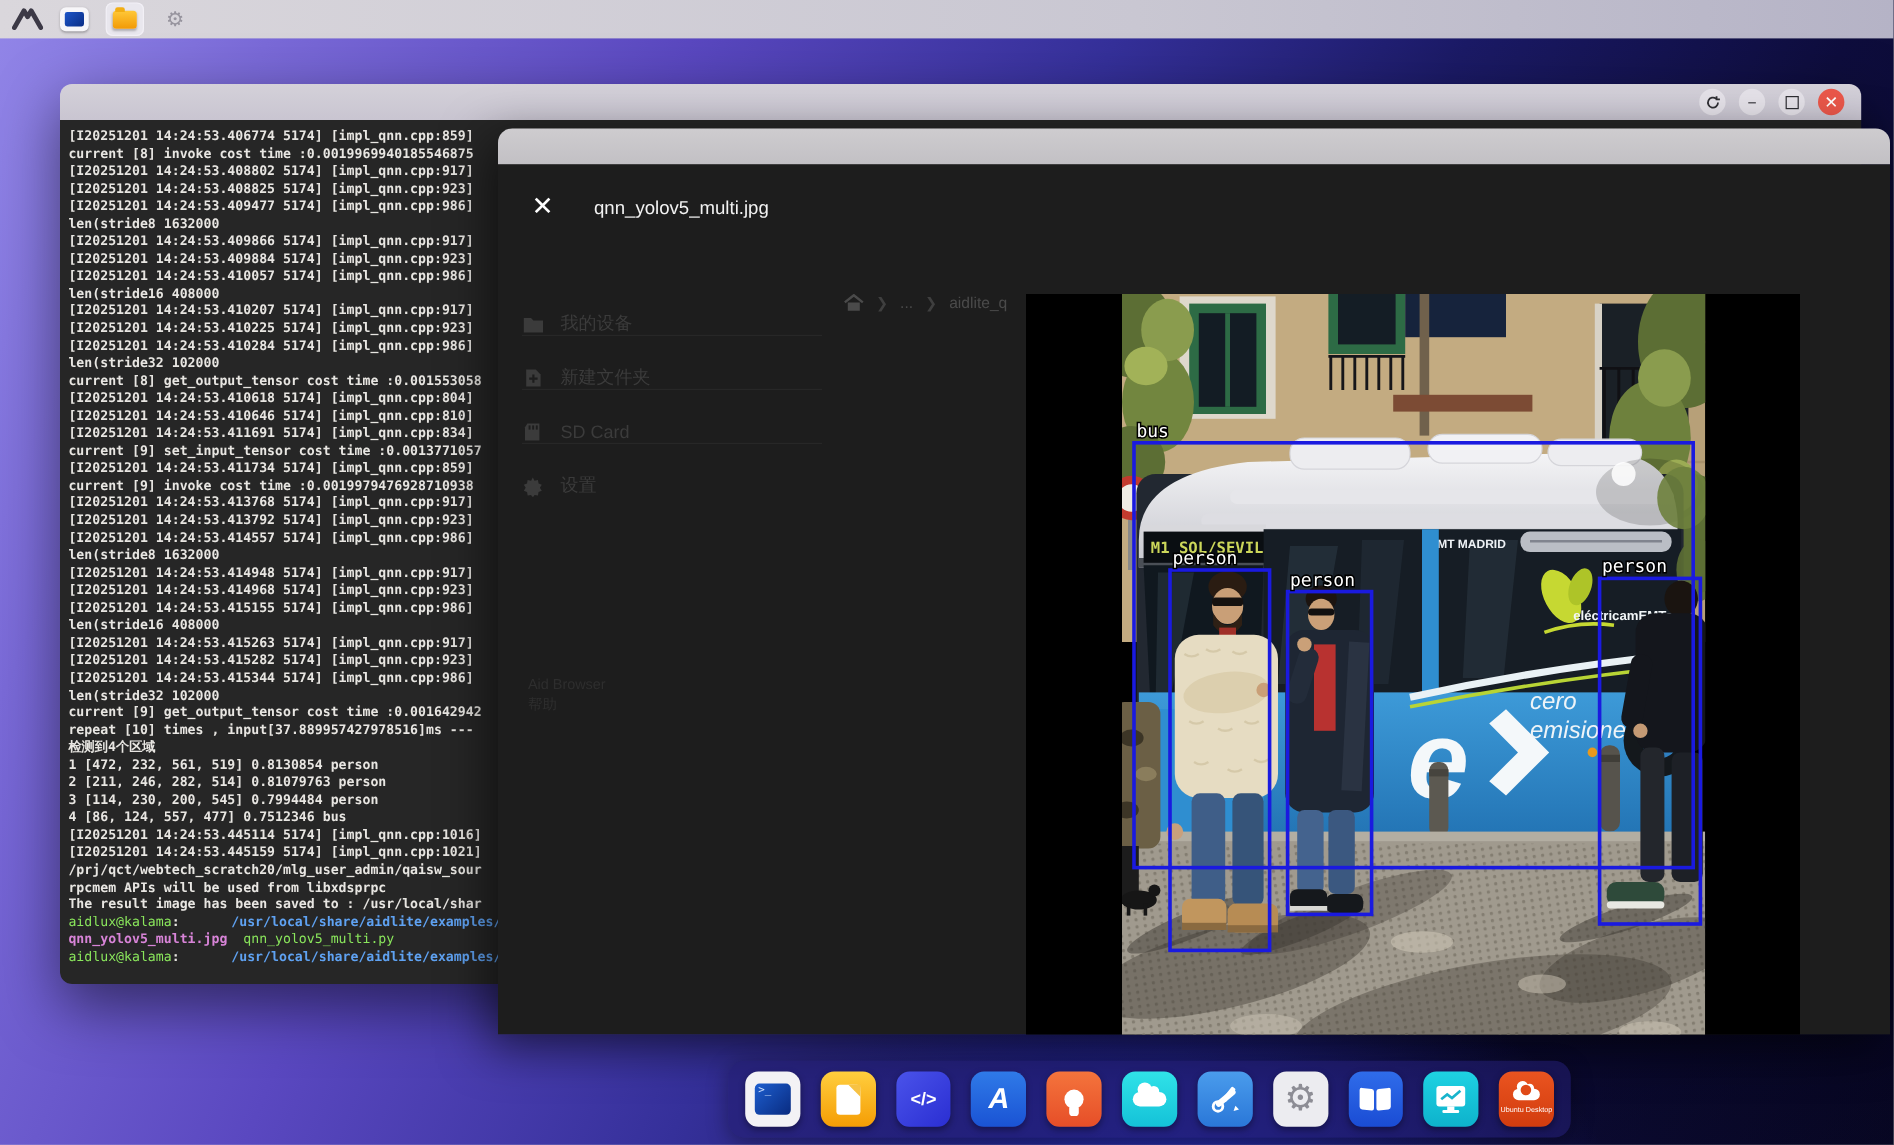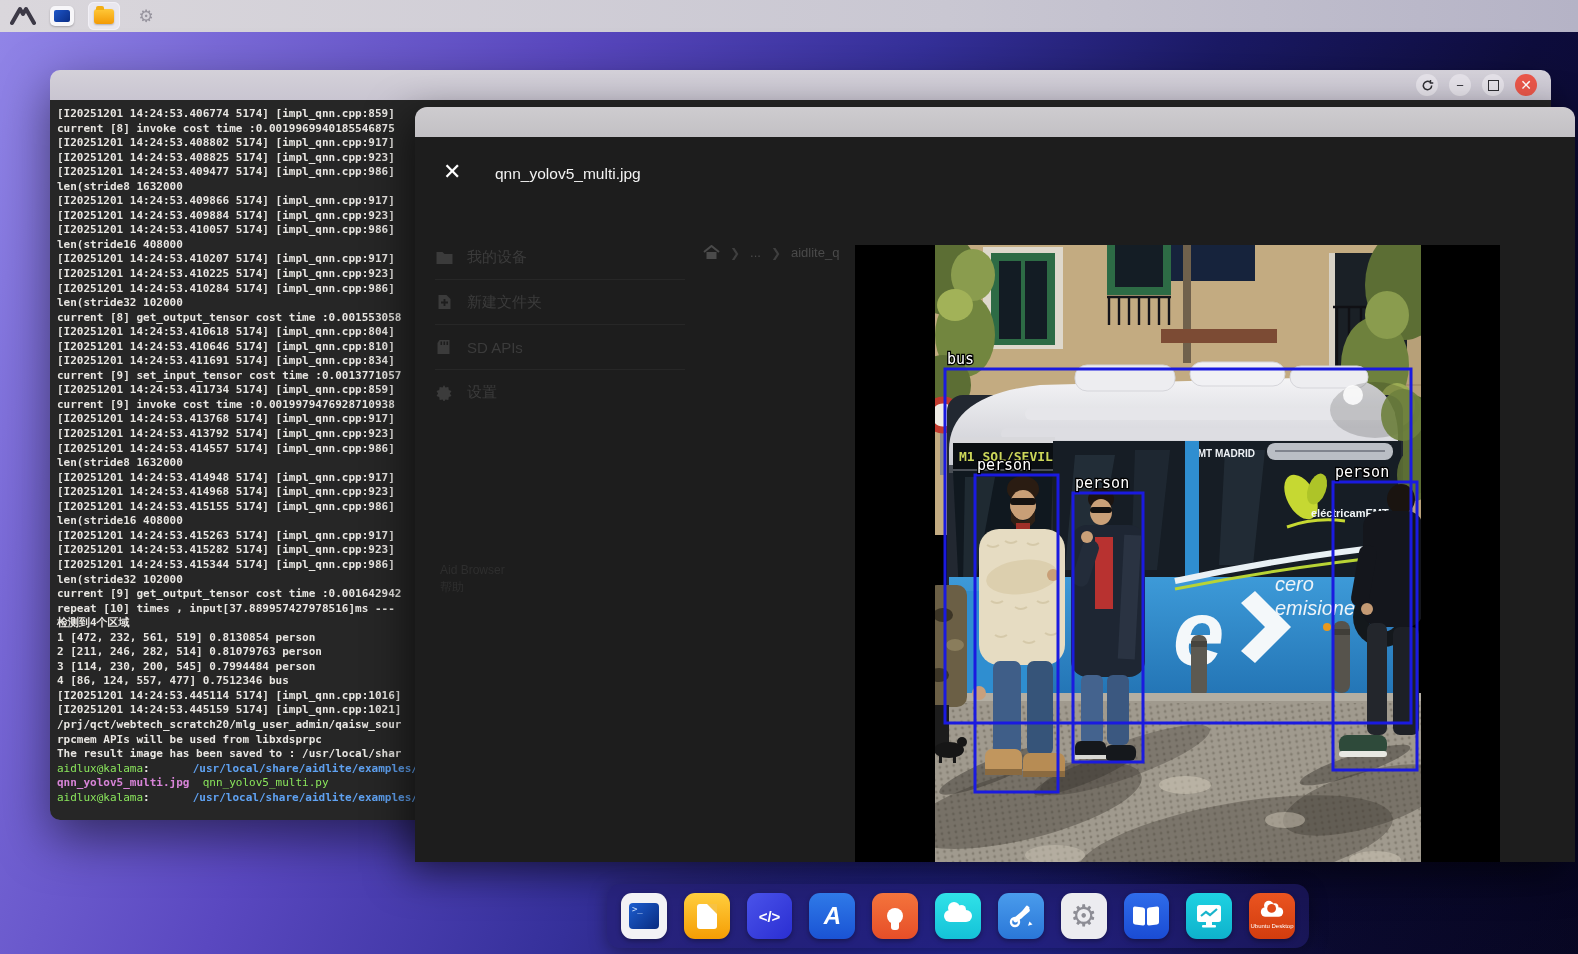--- a/index.html
+++ b/index.html
@@ -39,21 +39,21 @@
   .seg-blue{color:#5fa2f2;font-weight:700;margin-left:43px;}
   .seg-pink{color:#d884d8;font-weight:700;}
   
   .viewer-win{position:absolute;left:415px;top:107px;width:1160px;height:755px;z-index:20;
     border-radius:12px 12px 0 0;box-shadow:-8px 10px 40px rgba(0,0,0,.55);}
   .viewer-title{height:30px;background:linear-gradient(#cecccf,#c2c0c4);border-radius:12px 12px 0 0;}
   .viewer-body{position:absolute;left:0;top:30px;right:0;bottom:0;background:#1d1d1d;overflow:hidden;}
   .v-close{position:absolute;left:28px;top:24px;color:#fff;font-size:22px;line-height:1;cursor:pointer;}
   .v-title{position:absolute;left:80px;top:28px;color:#f2f2f2;font-size:15.5px;}
   .v-side{position:absolute;left:20px;top:98px;width:250px;color:#3b3b3b;font-size:15px;}
-  .v-item{display:flex;align-items:center;gap:14px;height:44px;border-bottom:1px solid #272727;}
+  .v-item{display:flex;align-items:flex-end;gap:14px;height:44px;border-bottom:1px solid #272727;}
   .v-item:last-child{border-bottom:none;}
   .v-item svg{flex:0 0 18px;}
   .v-foot{position:absolute;left:25px;top:425px;color:#2e2e2e;font-size:12px;line-height:17px;}
   .crumb{position:absolute;left:288px;top:108px;display:flex;align-items:center;gap:10px;color:#4a4a4a;font-size:13px;z-index:1;}
   .crumb .chev{color:#3f3f3f;font-size:12px;}
   .v-viewport{position:absolute;left:440px;top:108px;width:645px;height:637px;background:#000;z-index:2;}
   .photo{position:absolute;left:80px;top:0;width:486px;height:637px;}
   
   .dock{position:absolute;left:607px;top:884px;width:702px;height:64px;border-radius:14px;z-index:30;
     background:rgba(34,30,112,.58);box-shadow:0 4px 18px rgba(0,0,0,.35);
@@ -145,21 +145,21 @@
           </svg>
           <span>新建文件夹</span>
         </div>
         <div class="v-item">
           <svg width="18" height="17" viewBox="0 0 17 17" style="color:#3b3b3b">
             <path d="M4 1 h10 v14 h-12 v-11 z" fill="currentColor"></path>
             <rect x="5" y="2.5" width="1.6" height="3.5" fill="#1d1d1d"></rect>
             <rect x="8" y="2.5" width="1.6" height="3.5" fill="#1d1d1d"></rect>
             <rect x="11" y="2.5" width="1.6" height="3.5" fill="#1d1d1d"></rect>
           </svg>
-          <span>SD APIs</span>
+          <span>SD Card</span>
         </div>
         <div class="v-item">
           <svg width="18" height="17" viewBox="0 0 17 17" style="color:#3b3b3b">
             <circle cx="8.5" cy="8.5" r="3" fill="#1d1d1d"></circle>
             <path d="M8.5 1 l1.4 2.6 2.9-.6 .5 2.9 2.7 1.1-1.6 2.5 1.6 2.5-2.7 1.1-.5 2.9-2.9-.6-1.4 2.6-1.4-2.6-2.9 .6-.5-2.9-2.7-1.1 1.6-2.5-1.6-2.5 2.7-1.1 .5-2.9 2.9 .6z" fill="currentColor"></path>
           </svg>
           <span>设置</span>
         </div>
       </div>
     <div class="v-foot">

